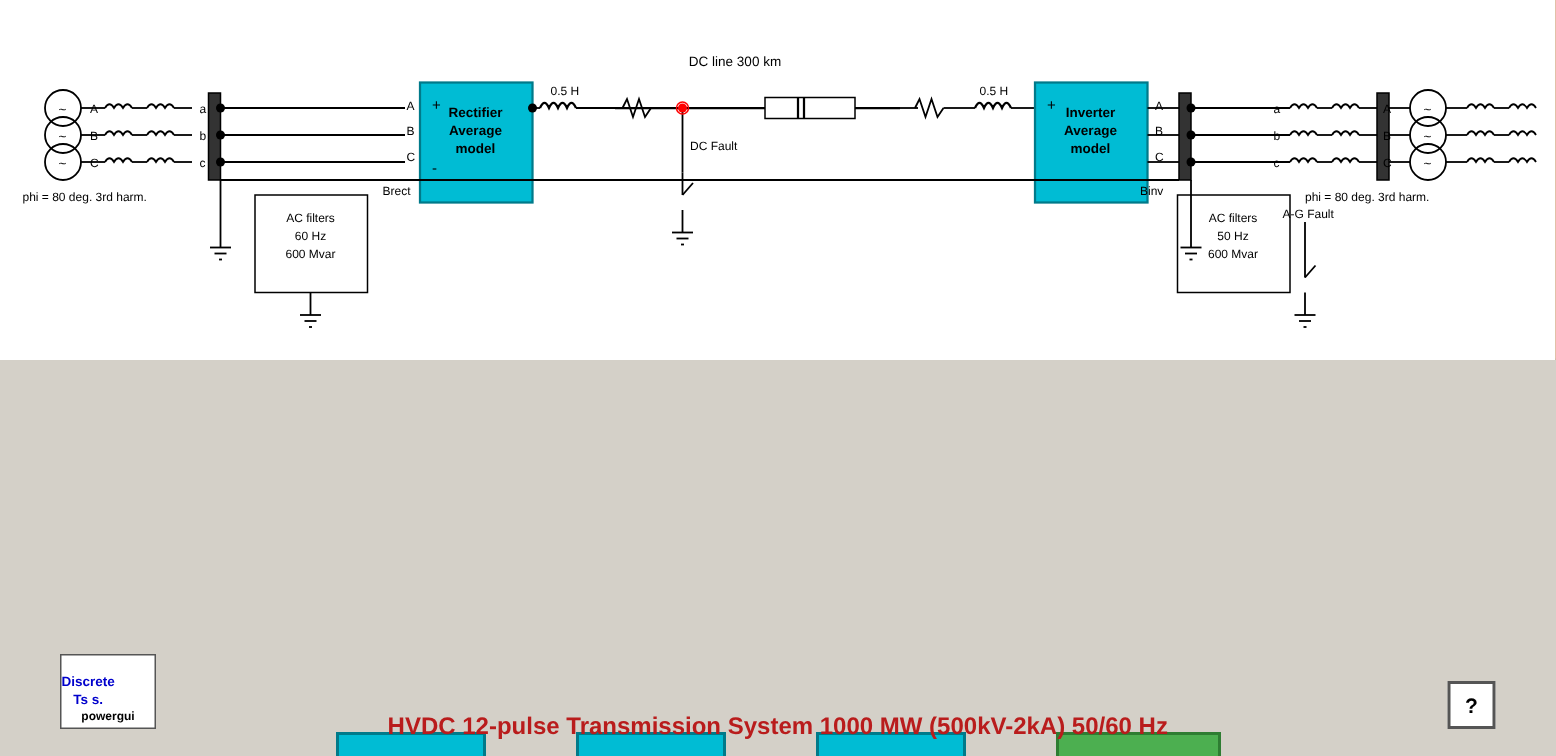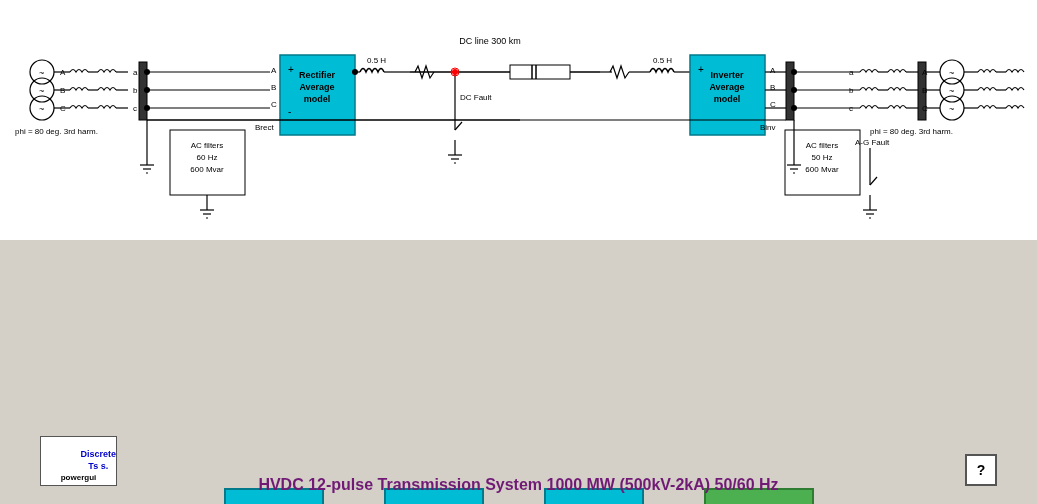--- a/index.html
+++ b/index.html
@@ -127,36 +127,36 @@
       left: 0;
       width: 1037px;
       display: flex;
       align-items: center;
       justify-content: center;
     }
 
     .footer-title {
       font-size: 16px;
       font-weight: bold;
-      color: #701a75;
+      color: #b91c1c;
       text-align: center;
       margin-top: 24px;
     }
 
     .powergui-box {
       position: absolute;
       bottom: 18px;
       left: 40px;
       border: 1px solid #555;
       background: white;
-      width: 77px;
+      width: 64px;
       height: 50px;
       display: flex;
       flex-direction: column;
-      align-items: flex-end;
+      align-items: flex-start;
       justify-content: center;
       cursor: pointer;
     }
 
     .powergui-label {
       font-size: 9px;
       color: #0000cc;
       font-weight: bold;
       text-align: center;
       line-height: 1.3;

